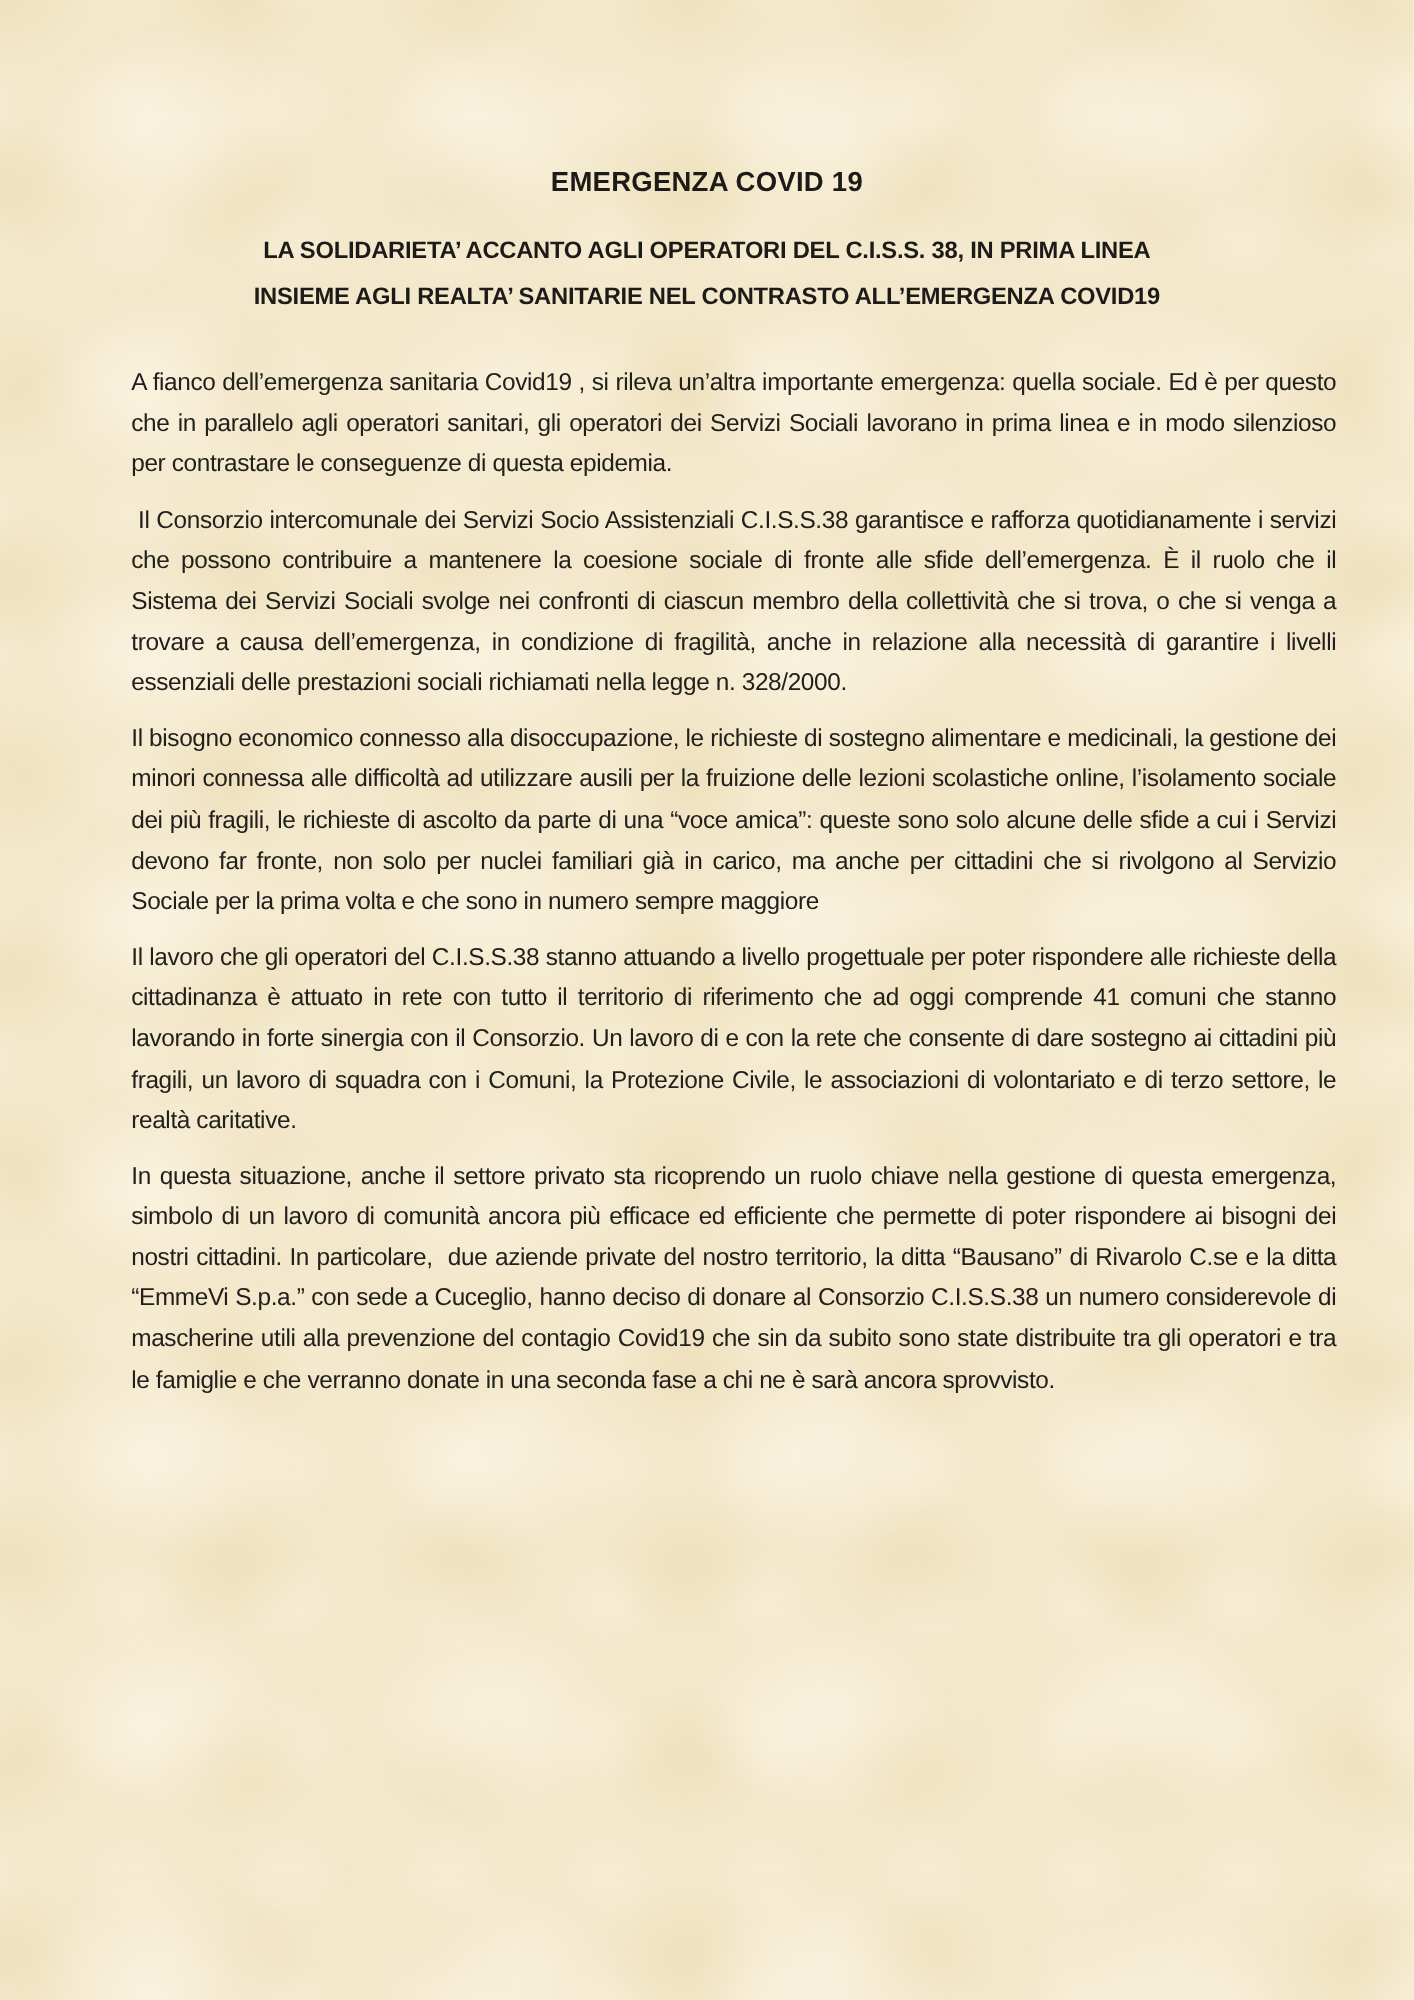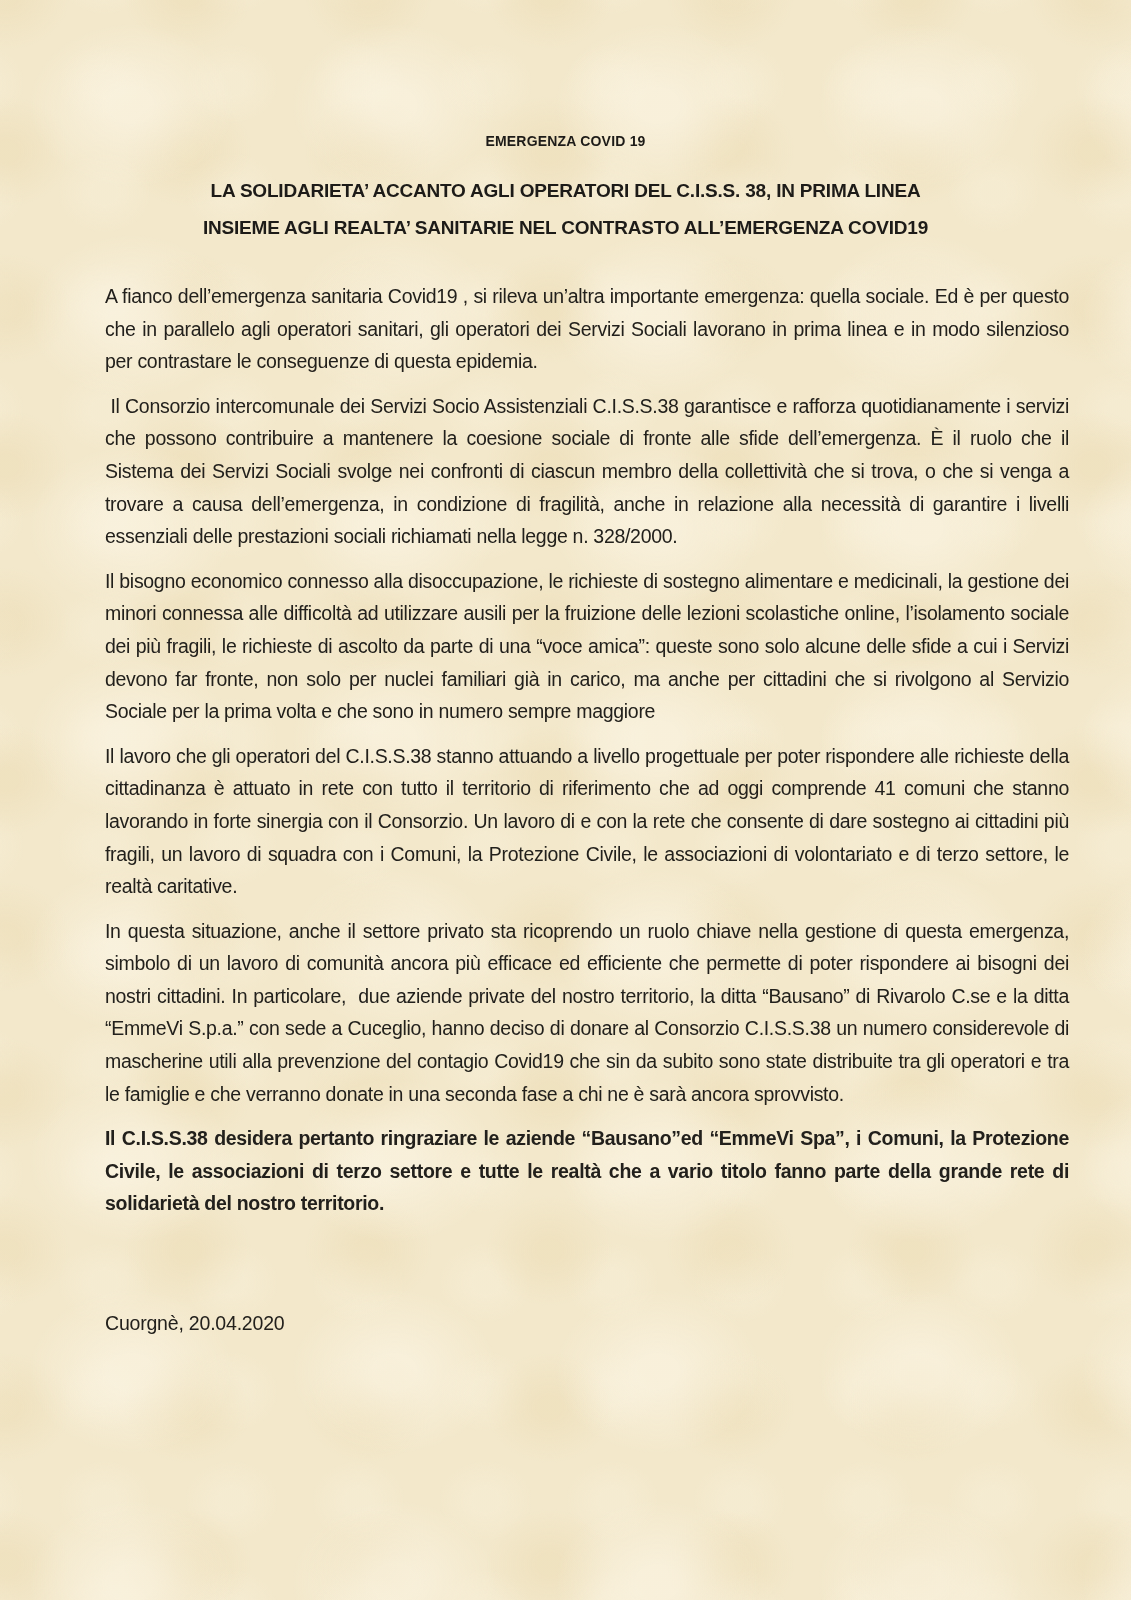--- a/index.html
+++ b/index.html
@@ -15,21 +15,21 @@
       radial-gradient(rgba(236,220,181,0.50) 10%, rgba(236,220,181,0) 50%),
       radial-gradient(rgba(248,240,217,0.45) 14%, rgba(248,240,217,0) 52%);
     background-size: 263px 211px, 181px 157px, 127px 109px;
     background-position: 0 0, 97px 73px, 41px 29px;
     font-family: "Liberation Sans", sans-serif;
     color: #211f1b;
   }
   .doc-title {
     margin: 0;
     padding-top: 133px;
-    font-size: 14px;
+    font-size: 22px;
     font-weight: bold;
     text-align: center;
     letter-spacing: 0.2px;
     color: #1d1b18;
   }
   .doc-heading {
     margin: 23px auto 0;
     padding: 0 90px;
     font-size: 19px;
     font-weight: bold;
@@ -71,16 +71,14 @@
     </h2>
 
   <div class="doc-body text-pad">
       <p class="par">A fianco dell’emergenza sanitaria Covid19 , si rileva un’altra importante emergenza: quella sociale. Ed è per questo che in parallelo agli operatori sanitari, gli operatori dei Servizi Sociali lavorano in prima linea e in modo silenzioso per contrastare le conseguenze di questa epidemia.</p>
       <p class="par"> Il Consorzio intercomunale dei Servizi Socio Assistenziali C.I.S.S.38 garantisce e rafforza quotidianamente i servizi che possono contribuire a mantenere la coesione sociale di fronte alle sfide dell’emergenza. È il ruolo che il Sistema dei Servizi Sociali svolge nei confronti di ciascun membro della collettività che si trova, o che si venga a trovare a causa dell’emergenza, in condizione di fragilità, anche in relazione alla necessità di garantire i livelli essenziali delle prestazioni sociali richiamati nella legge n. 328/2000.</p>
       <p class="par">Il bisogno economico connesso alla disoccupazione, le richieste di sostegno alimentare e medicinali, la gestione dei minori connessa alle difficoltà ad utilizzare ausili per la fruizione delle lezioni scolastiche online, l’isolamento sociale dei più fragili, le richieste di ascolto da parte di una “voce amica”: queste sono solo alcune delle sfide a cui i Servizi devono far fronte, non solo per nuclei familiari già in carico, ma anche per cittadini che si rivolgono al Servizio Sociale per la prima volta e che sono in numero sempre maggiore</p>
       <p class="par">Il lavoro che gli operatori del C.I.S.S.38 stanno attuando a livello progettuale per poter rispondere alle richieste della cittadinanza è attuato in rete con tutto il territorio di riferimento che ad oggi comprende 41 comuni che stanno lavorando in forte sinergia con il Consorzio. Un lavoro di e con la rete che consente di dare sostegno ai cittadini più fragili, un lavoro di squadra con i Comuni, la Protezione Civile, le associazioni di volontariato e di terzo settore, le realtà caritative.</p>
       <p class="par">In questa situazione, anche il settore privato sta ricoprendo un ruolo chiave nella gestione di questa emergenza, simbolo di un lavoro di comunità ancora più efficace ed efficiente che permette di poter rispondere ai bisogni dei nostri cittadini. In particolare,  due aziende private del nostro territorio, la ditta “Bausano” di Rivarolo C.se e la ditta “EmmeVi S.p.a.” con sede a Cuceglio, hanno deciso di donare al Consorzio C.I.S.S.38 un numero considerevole di mascherine utili alla prevenzione del contagio Covid19 che sin da subito sono state distribuite tra gli operatori e tra le famiglie e che verranno donate in una seconda fase a chi ne è sarà ancora sprovvisto.</p>
     </div>
 
-  <p class="par closing text-pad">Il C.I.S.S.38 desidera pertanto ringraziare le aziende “Bausano”ed “EmmeVi Spa”, i Comuni, la Protezione Civile, le associazioni di terzo settore e tutte le realtà che a vario titolo fanno parte della grande rete di solidarietà del nostro territorio.</p>
 
-  <p class="dateline">Cuorgnè, 20.04.2020</p>
 </div>
 
 </body></html>

